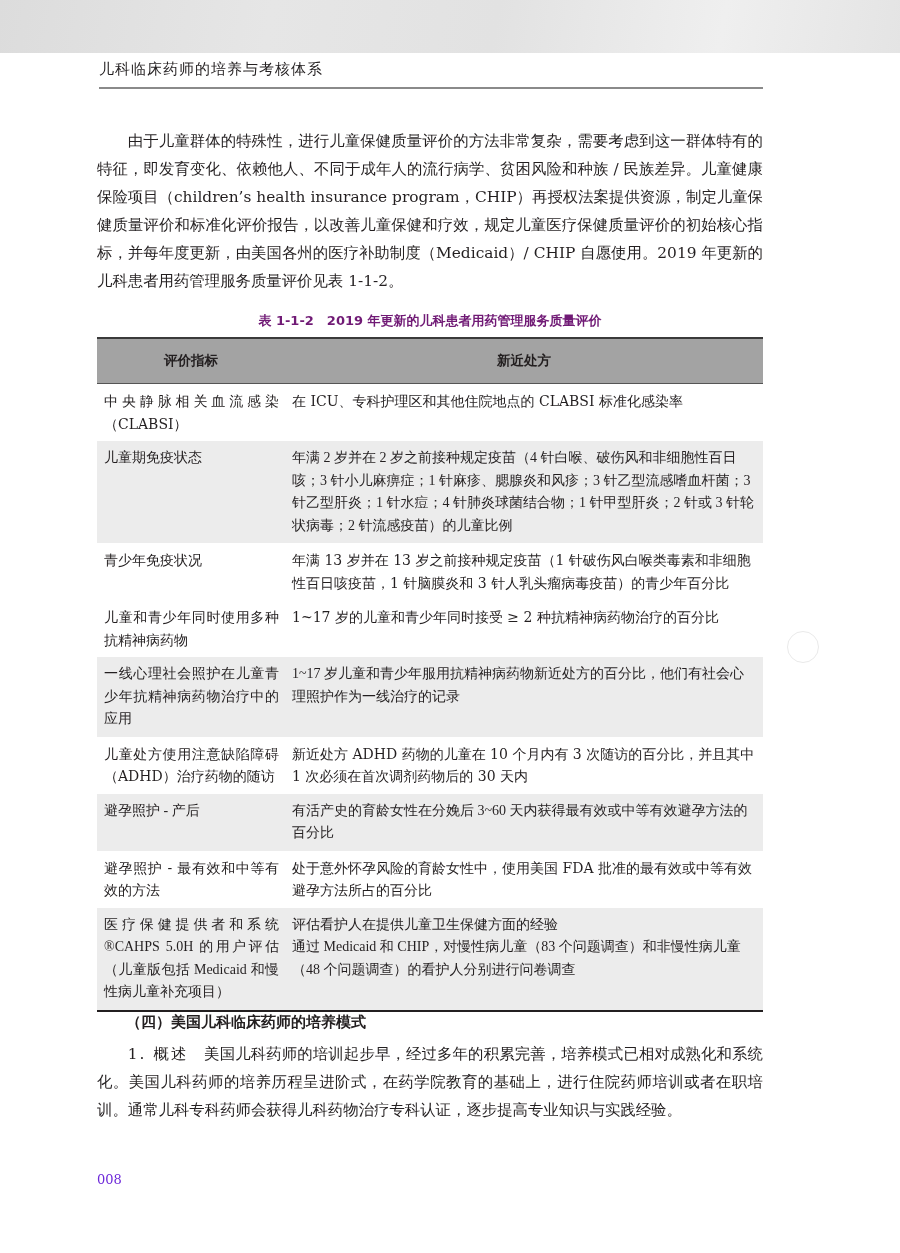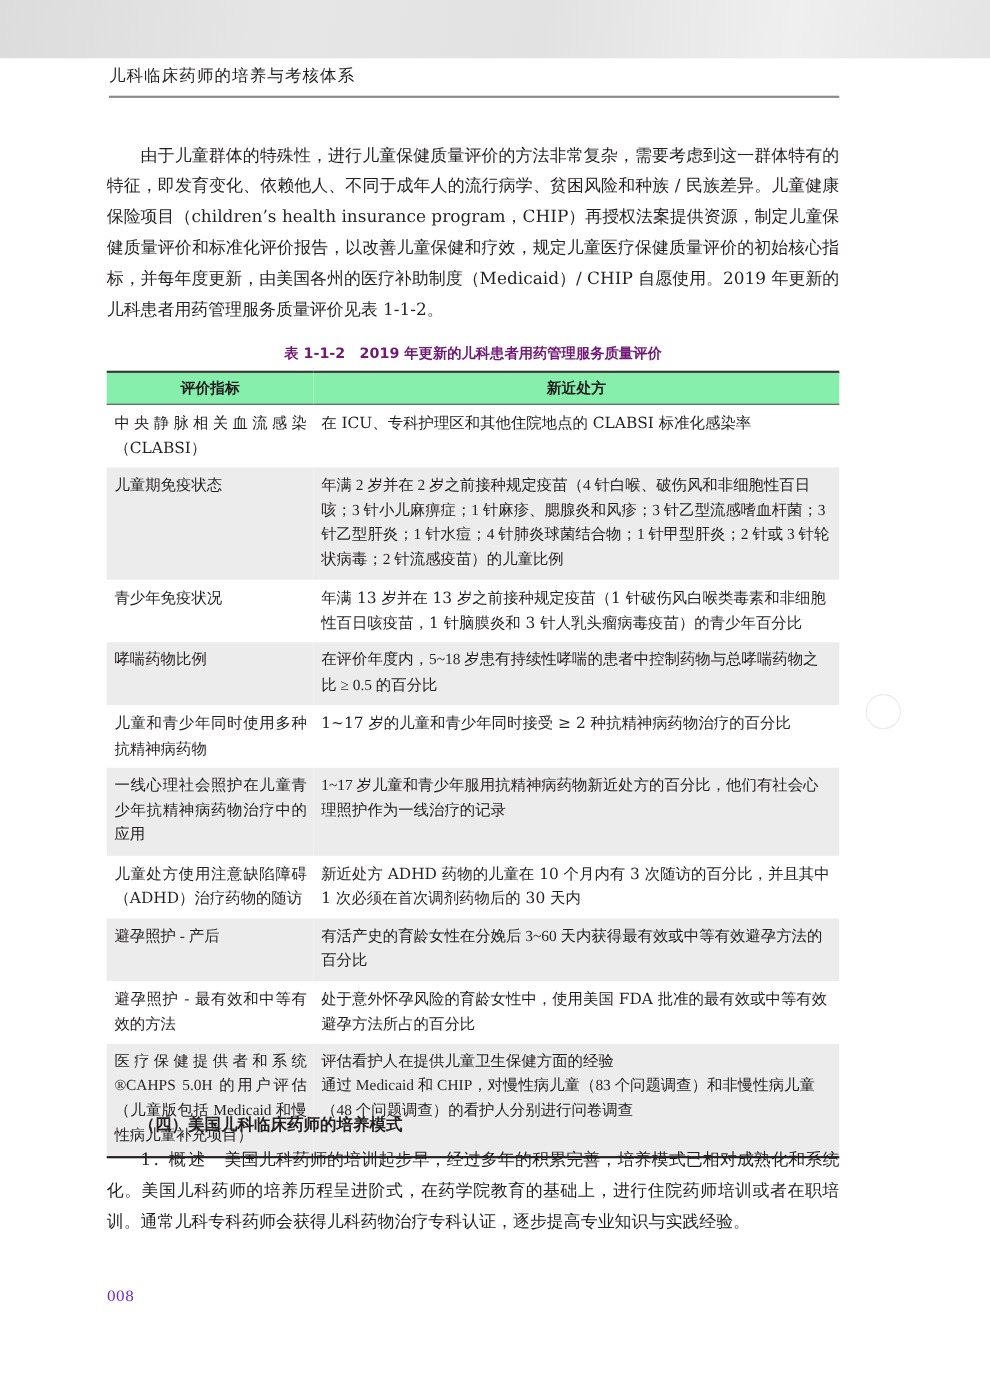--- a/index.html
+++ b/index.html
@@ -26,23 +26,23 @@
   .table-caption {
     position: absolute; left: 97px; top: 312px; width: 666px; text-align: center;
     font-family: "DejaVu Sans", "Liberation Sans", sans-serif; font-weight: bold;
     font-size: 13px; color: #701a75;
   }
   table.eval {
     position: absolute; left: 97px; top: 337px; width: 666px;
     border-collapse: collapse; font-size: 14px; color: #231f20;
   }
   table.eval thead th {
-    background: #86efac; border-top: 2px solid #3a3a3a; border-bottom: 1px solid #555;
+    background: #a3a3a3; border-top: 2px solid #3a3a3a; border-bottom: 1px solid #555;
     font-family: "DejaVu Sans", "Liberation Sans", sans-serif; font-weight: bold;
-    font-size: 13.5px; height: 28px; padding: 0;
+    font-size: 13.5px; height: 28px; padding: 8px;
   }
   table.eval td {
     vertical-align: top; padding: 6px 6px 6px 7px; line-height: 22.5px;
   }
   table.eval td.metric { width: 175px; text-align: justify; }
   table.eval tr.gray td { background: #ececec; font-family: Liberation Serif, serif; }
   table.eval tbody tr:last-child td { border-bottom: 2px solid #231f20; }
   .section-head {
     position: absolute; left: 126px; top: 1013px;
     font-family: "DejaVu Sans", "Liberation Sans", sans-serif; font-weight: bold;
@@ -82,24 +82,20 @@
       <td>在 ICU、专科护理区和其他住院地点的 CLABSI 标准化感染率</td>
     </tr>
     <tr class="gray">
       <td class="metric">儿童期免疫状态</td>
       <td>年满 2 岁并在 2 岁之前接种规定疫苗（4 针白喉、破伤风和非细胞性百日咳；3 针小儿麻痹症；1 针麻疹、腮腺炎和风疹；3 针乙型流感嗜血杆菌；3 针乙型肝炎；1 针水痘；4 针肺炎球菌结合物；1 针甲型肝炎；2 针或 3 针轮状病毒；2 针流感疫苗）的儿童比例</td>
     </tr>
     <tr>
       <td class="metric">青少年免疫状况</td>
       <td>年满 13 岁并在 13 岁之前接种规定疫苗（1 针破伤风白喉类毒素和非细胞性百日咳疫苗，1 针脑膜炎和 3 针人乳头瘤病毒疫苗）的青少年百分比</td>
     </tr>
-    <tr class="gray">
-      <td class="metric">哮喘药物比例</td>
-      <td>在评价年度内，5~18 岁患有持续性哮喘的患者中控制药物与总哮喘药物之比 ≥ 0.5 的百分比</td>
-    </tr>
     <tr>
       <td class="metric">儿童和青少年同时使用多种抗精神病药物</td>
       <td>1~17 岁的儿童和青少年同时接受 ≥ 2 种抗精神病药物治疗的百分比</td>
     </tr>
     <tr class="gray">
       <td class="metric">一线心理社会照护在儿童青少年抗精神病药物治疗中的应用</td>
       <td>1~17 岁儿童和青少年服用抗精神病药物新近处方的百分比，他们有社会心理照护作为一线治疗的记录</td>
     </tr>
     <tr>
       <td class="metric">儿童处方使用注意缺陷障碍（ADHD）治疗药物的随访</td>

